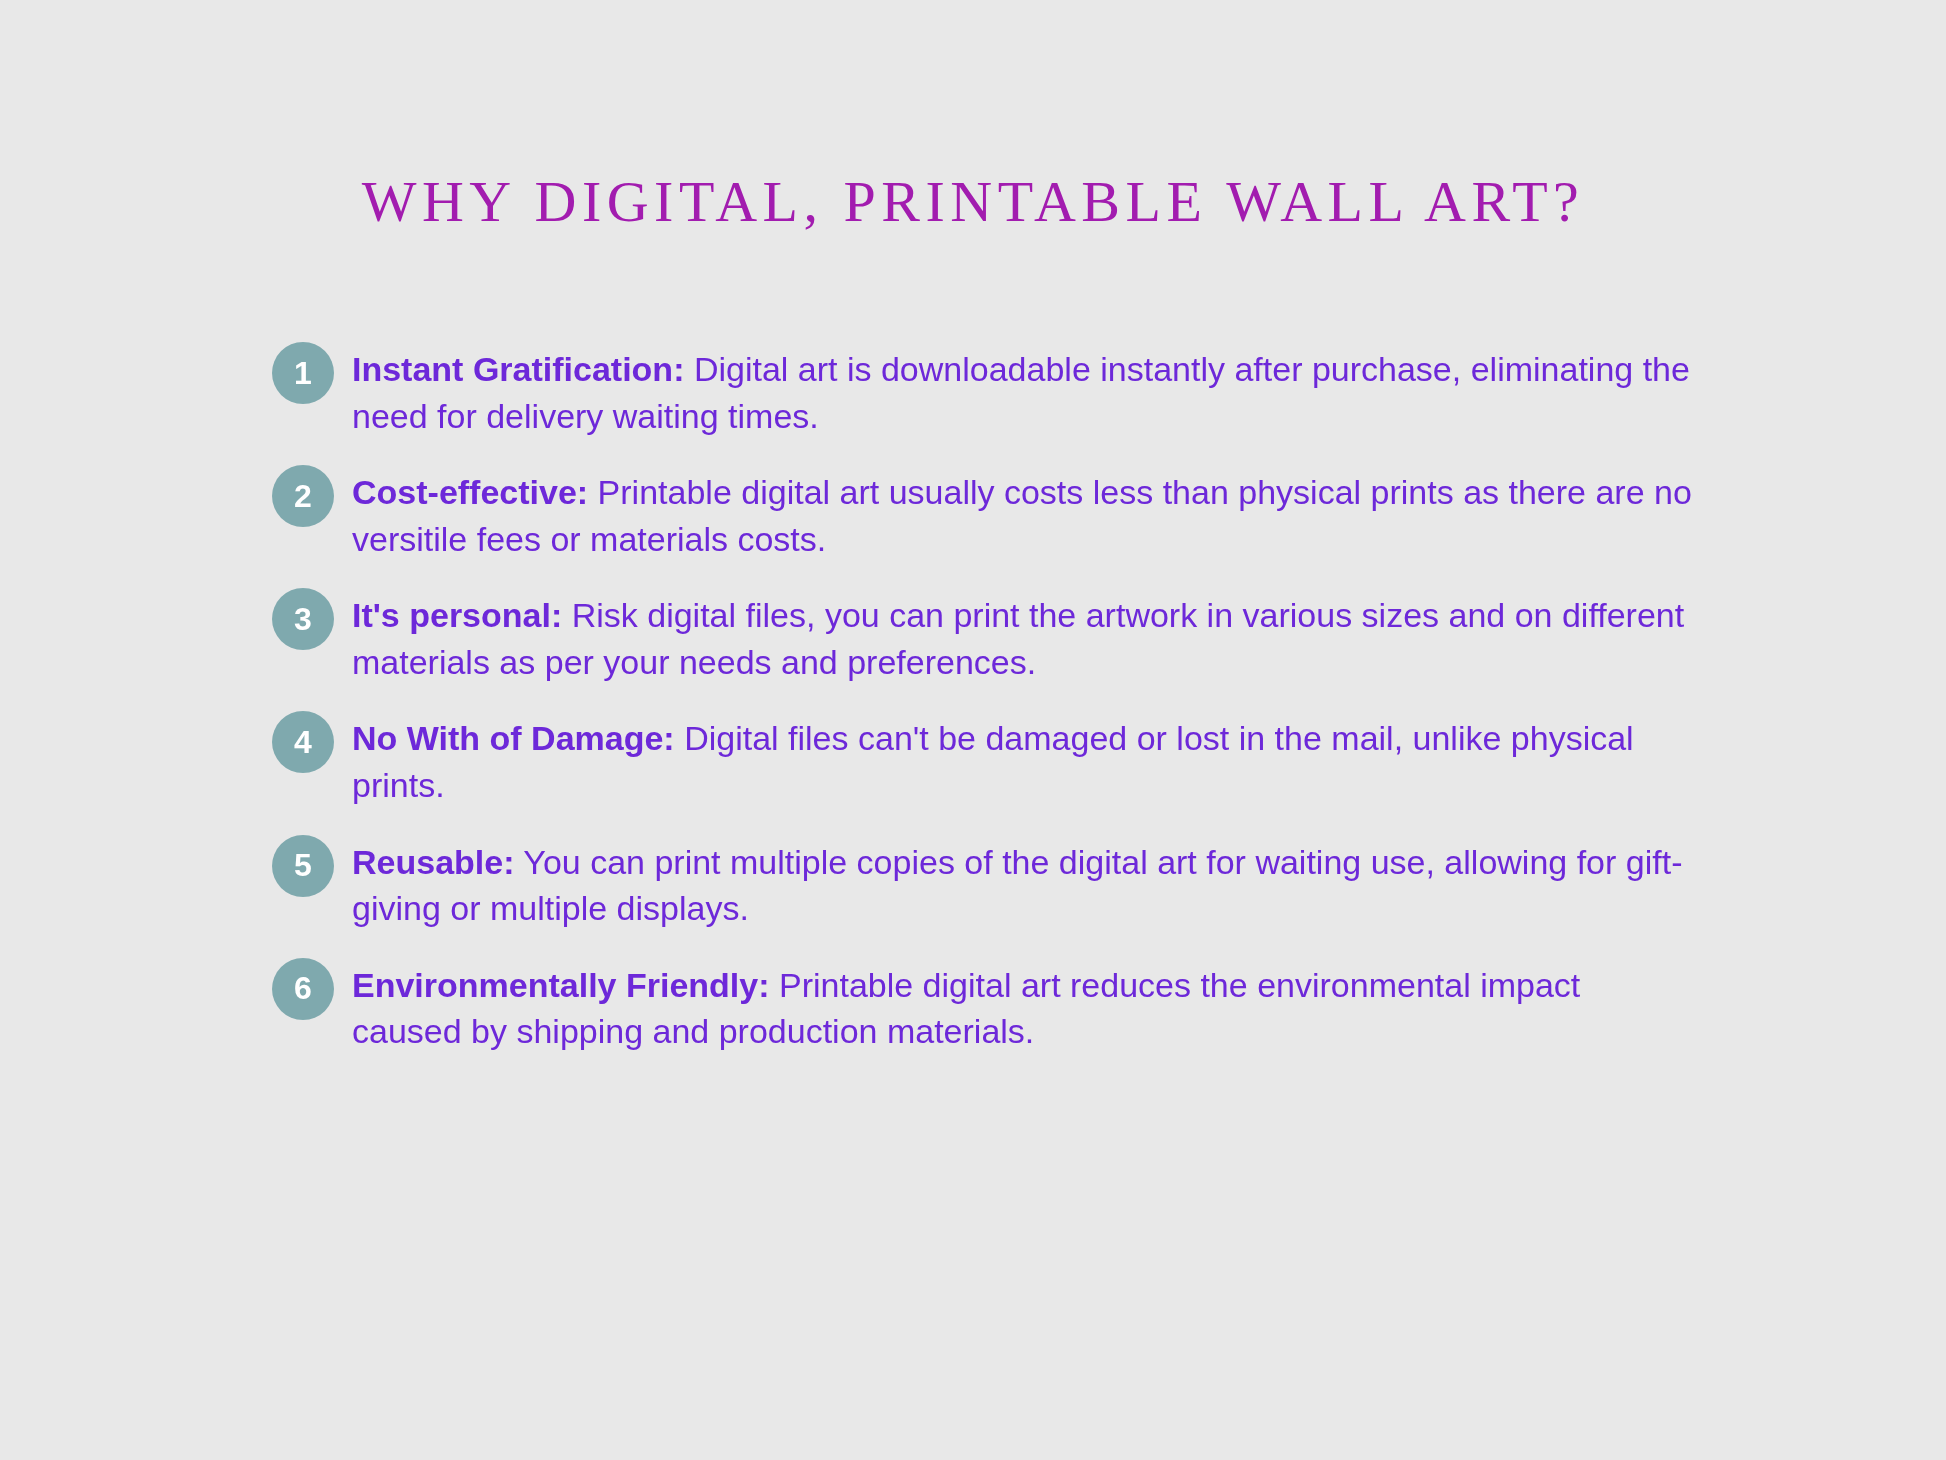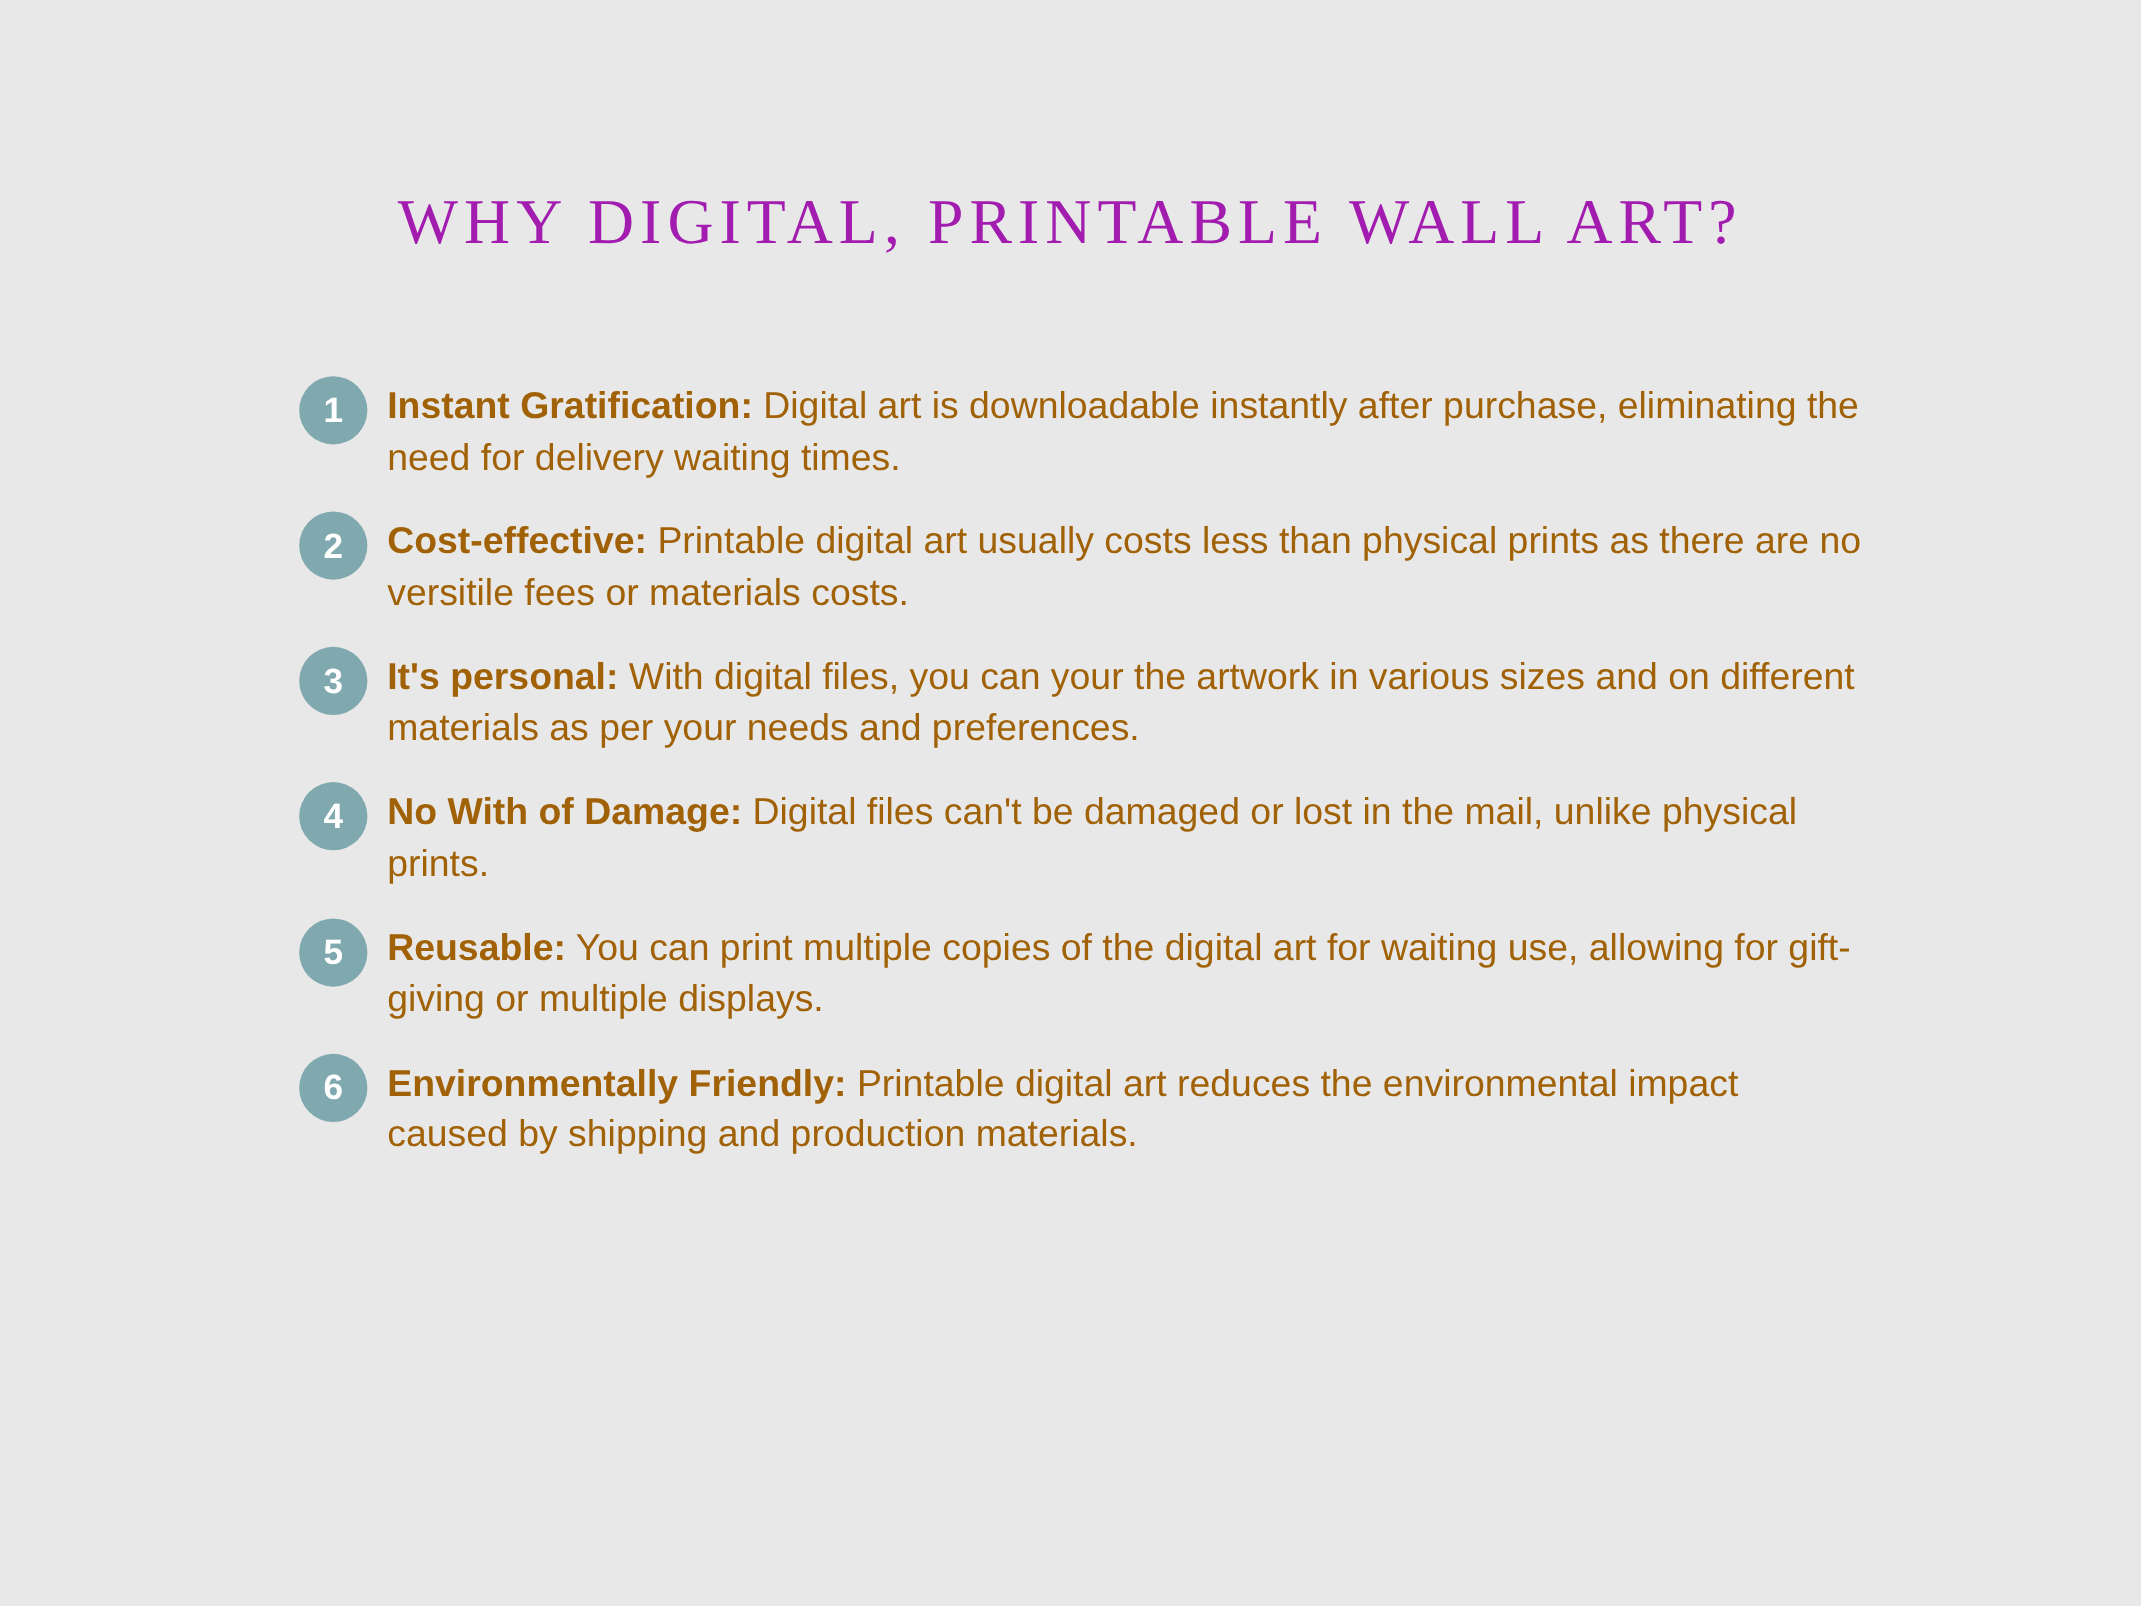--- a/index.html
+++ b/index.html
@@ -57,21 +57,21 @@
     align-items: center;
     justify-content: center;
     margin-right: 18px;
     margin-top: 2px;
     font-family: "Liberation Sans", sans-serif;
   }
   .text {
     flex: 1 1 auto;
     font-size: 34px;
     line-height: 1.37;
-    color: #a16207;
+    color: #6d28d9;
     font-family: "Liberation Sans", sans-serif;
     padding-top: 6px;
   }
   .text b {
     font-weight: 700;
   }
 </style>
 </head>
 <body>
 
@@ -86,21 +86,21 @@
       <div class="text"><b>Instant Gratification:</b><span> Digital art is downloadable instantly after purchase, eliminating the need for delivery waiting times.</span></div>
     </div>
 
     <div class="item">
       <div class="badge">2</div>
       <div class="text"><b>Cost-effective:</b><span> Printable digital art usually costs less than physical prints as there are no versitile fees or materials costs.</span></div>
     </div>
 
     <div class="item">
       <div class="badge">3</div>
-      <div class="text"><b>It's personal:</b><span> With digital files, you can your the artwork in various sizes and on different materials as per your needs and preferences.</span></div>
+      <div class="text"><b>It's personal:</b><span> Risk digital files, you can print the artwork in various sizes and on different materials as per your needs and preferences.</span></div>
     </div>
 
     <div class="item">
       <div class="badge">4</div>
       <div class="text"><b>No With of Damage:</b><span> Digital files can't be damaged or lost in the mail, unlike physical prints.</span></div>
     </div>
 
     <div class="item">
       <div class="badge">5</div>
       <div class="text"><b>Reusable:</b><span> You can print multiple copies of the digital art for waiting use, allowing for gift-giving or multiple displays.</span></div>

